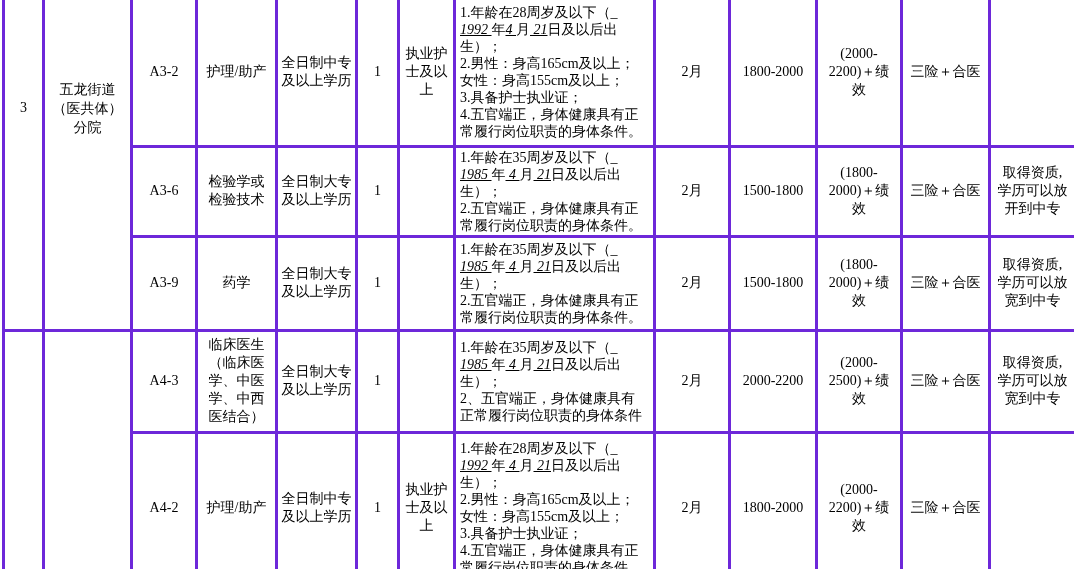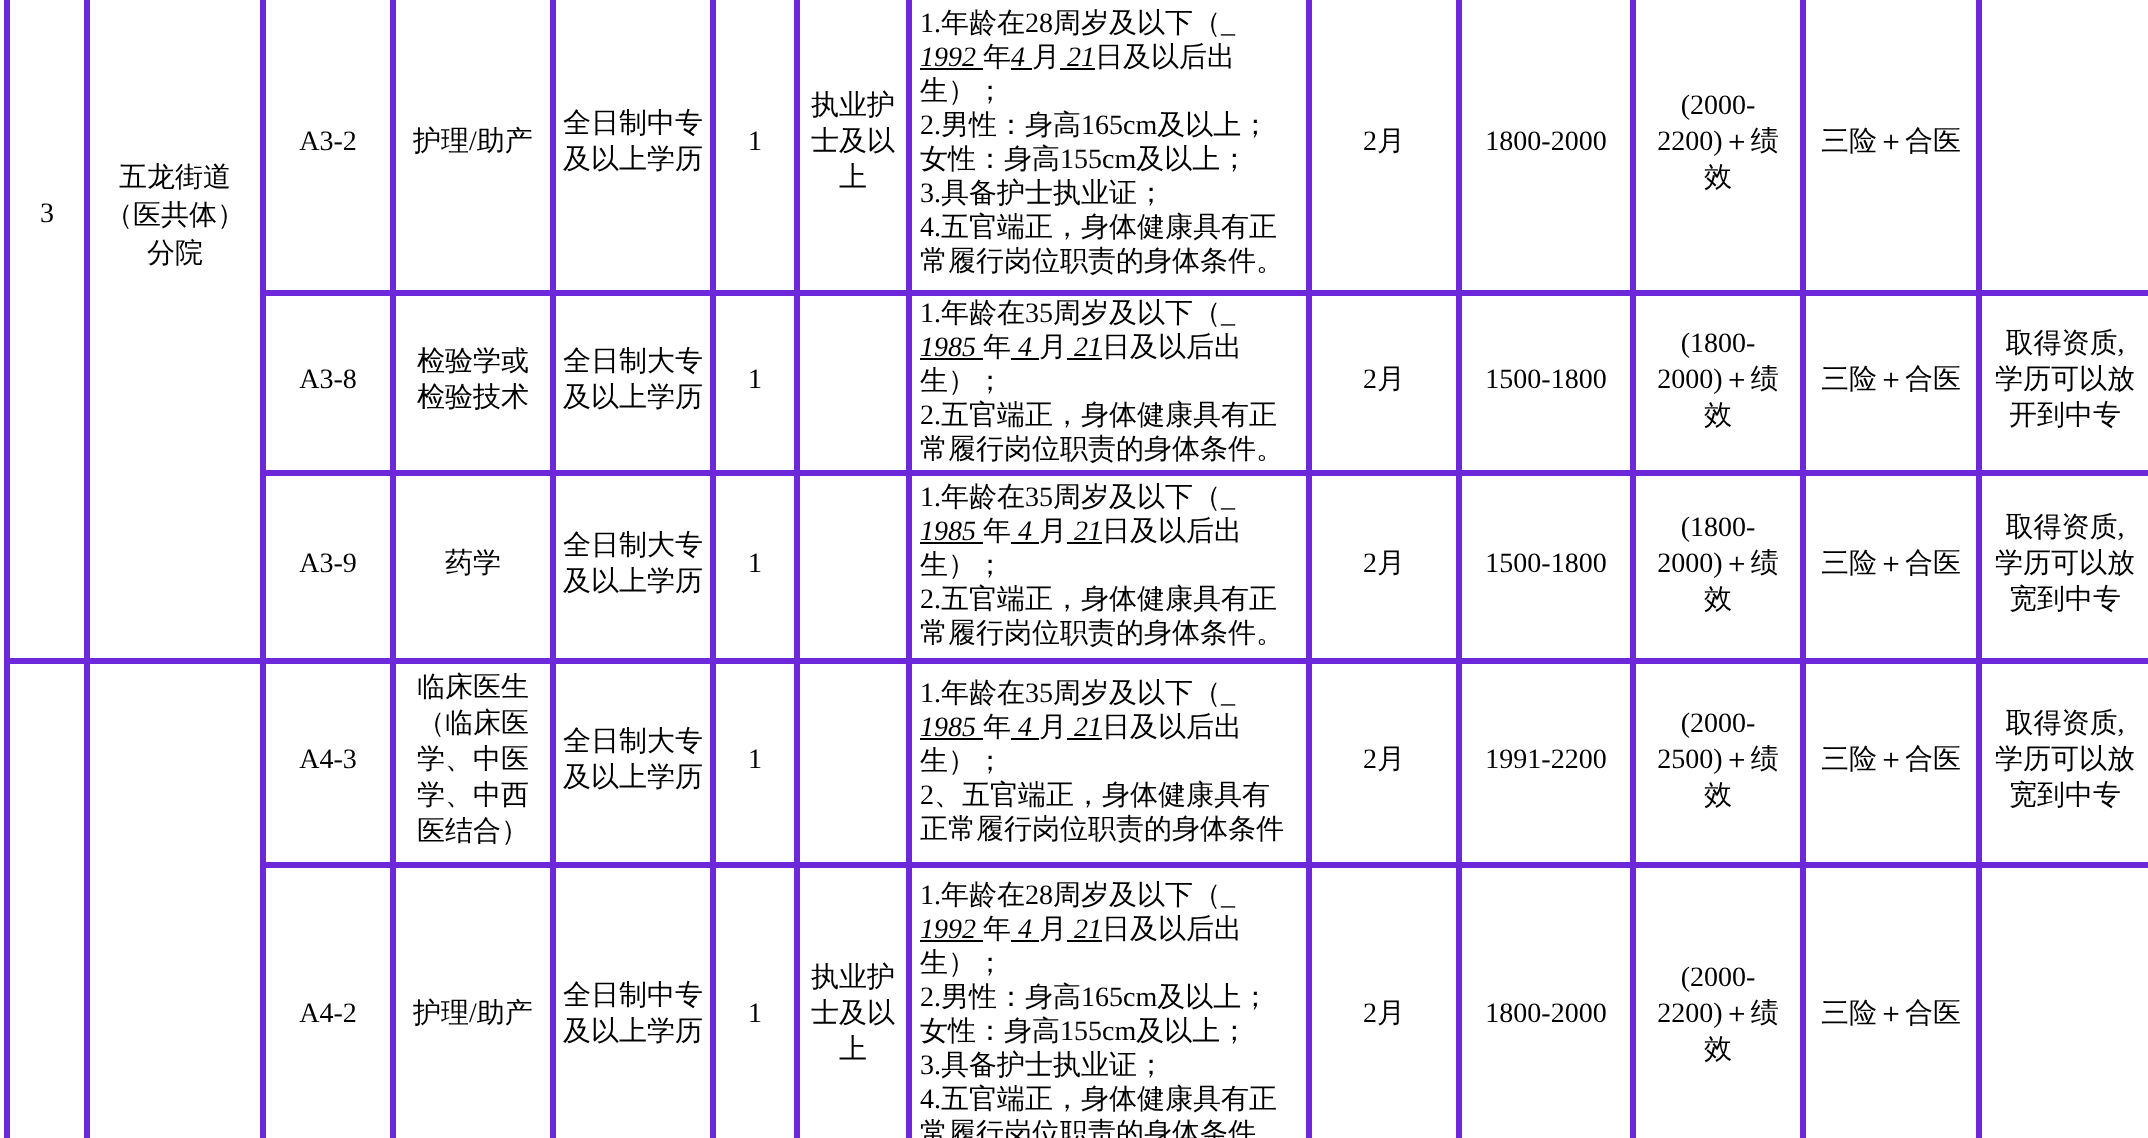--- a/index.html
+++ b/index.html
@@ -73,21 +73,21 @@
     <td>执业护<br>士及以<br>上</td>
     <td class="req">1.年龄在28周岁及以下（_<br><u>1992 </u>年<u>4 </u>月<u> 21</u>日及以后出<br>生）；<br>2.男性：身高165cm及以上；<br>女性：身高155cm及以上；<br>3.具备护士执业证；<br>4.五官端正，身体健康具有正<br>常履行岗位职责的身体条件。</td>
     <td>2月</td>
     <td>1800-2000</td>
     <td>(2000-<br>2200)＋绩<br>效</td>
     <td>三险＋合医</td>
     <td></td>
   </tr>
 
   <tr class="r2">
-    <td>A3-8</td>
+    <td>A3-6</td>
     <td>检验学或<br>检验技术</td>
     <td>全日制大专<br>及以上学历</td>
     <td>1</td>
     <td></td>
     <td class="req">1.年龄在35周岁及以下（_<br><u>1985 </u>年<u> 4 </u>月<u> 21</u>日及以后出<br>生）；<br>2.五官端正，身体健康具有正<br>常履行岗位职责的身体条件。</td>
     <td>2月</td>
     <td>1500-1800</td>
     <td>(1800-<br>2000)＋绩<br>效</td>
     <td>三险＋合医</td>
     <td>取得资质,<br>学历可以放<br>开到中专</td>
@@ -110,21 +110,21 @@
   <tr class="r4">
     <td rowspan="2"></td>
     <td rowspan="2" class="unit"></td>
     <td>A4-3</td>
     <td>临床医生<br>（临床医<br>学、中医<br>学、中西<br>医结合）</td>
     <td>全日制大专<br>及以上学历</td>
     <td>1</td>
     <td></td>
     <td class="req">1.年龄在35周岁及以下（_<br><u>1985 </u>年<u> 4 </u>月<u> 21</u>日及以后出<br>生）；<br>2、五官端正，身体健康具有<br>正常履行岗位职责的身体条件</td>
     <td>2月</td>
-    <td>1991-2200</td>
+    <td>2000-2200</td>
     <td>(2000-<br>2500)＋绩<br>效</td>
     <td>三险＋合医</td>
     <td>取得资质,<br>学历可以放<br>宽到中专</td>
   </tr>
 
   <tr class="r5">
     <td>A4-2</td>
     <td>护理/助产</td>
     <td>全日制中专<br>及以上学历</td>
     <td>1</td>

